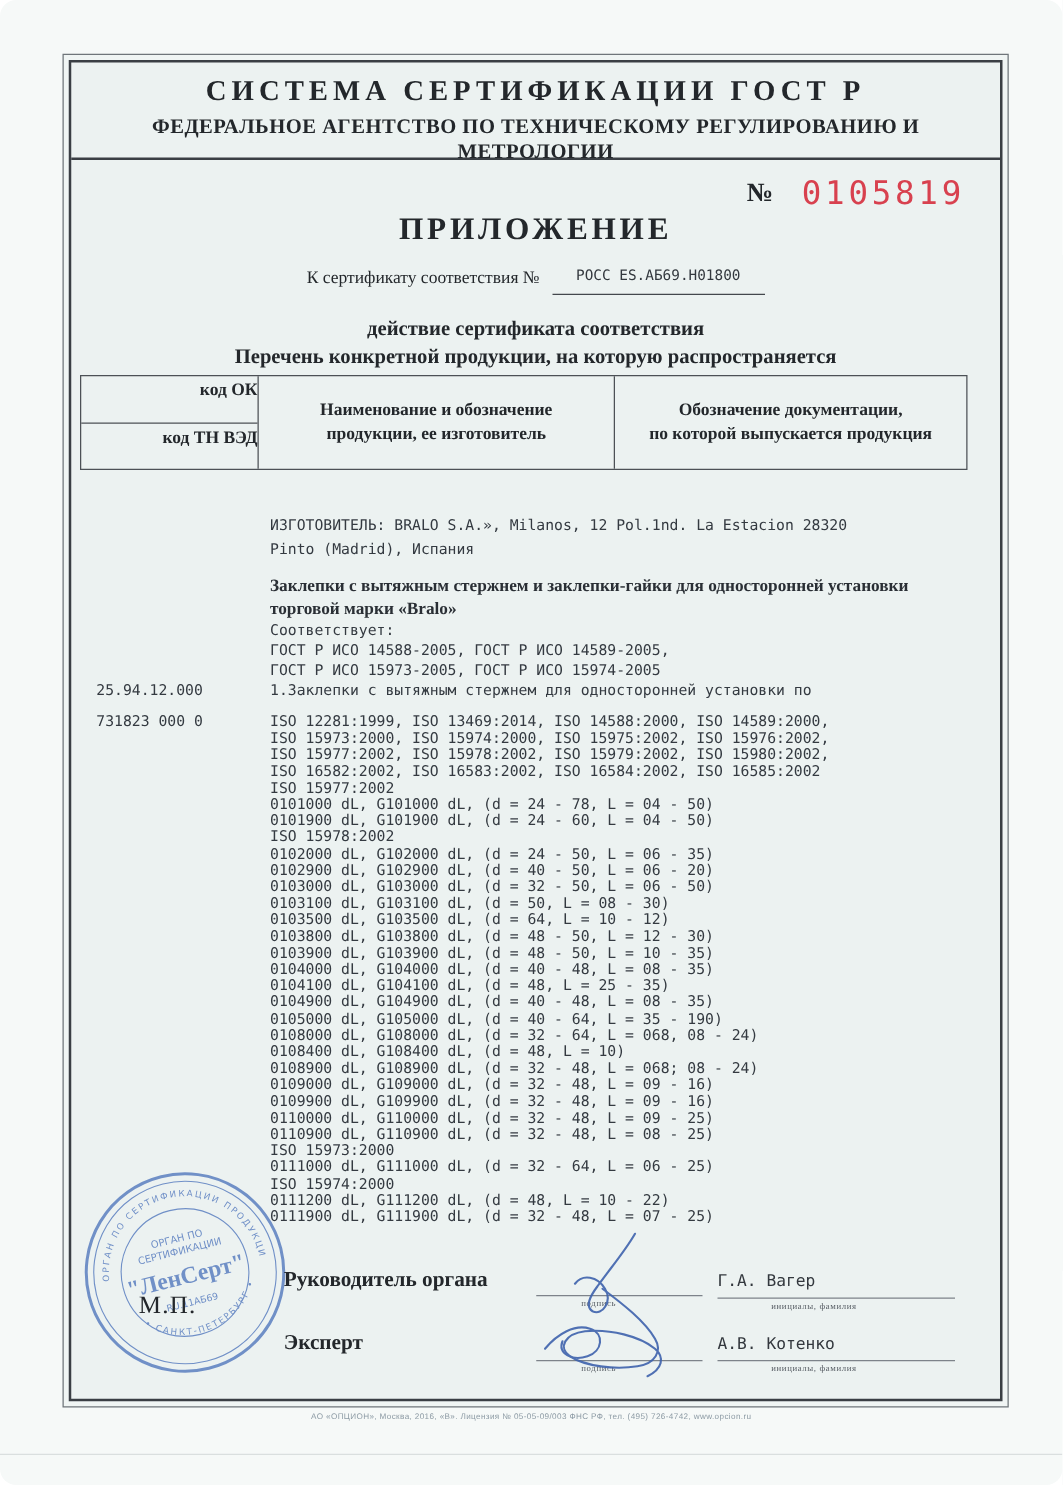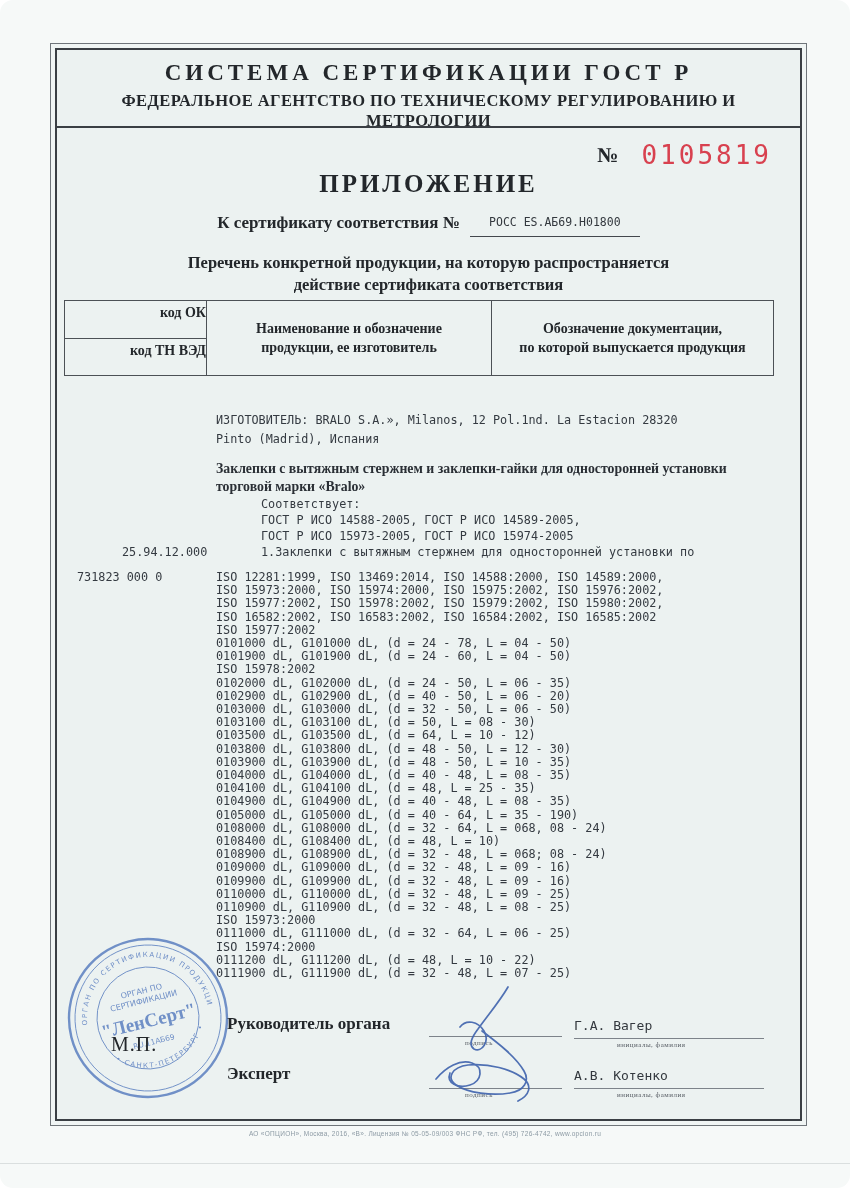--- a/index.html
+++ b/index.html
@@ -35,21 +35,21 @@
   .blank-no .no-value{
     font-family:"DejaVu Sans Mono",monospace;font-size:26px;letter-spacing:3px;
     color:#d8414f;margin-left:23px;
   }
   
   .doc-title{
     position:absolute;left:0;right:0;top:120px;text-align:center;
     font-size:25px;font-weight:bold;letter-spacing:3px;color:#23272b;
   }
   .cert-ref{position:absolute;left:0;right:0;top:163px;text-align:center;white-space:nowrap;}
-  .cert-ref .cert-label{font-size:17px;font-weight:bold;color:#23272b;}
+  .cert-ref .cert-label{font-size:14px;font-weight:normal;color:#23272b;}
   .cert-ref .cert-no{
     display:inline-block;margin-left:10px;min-width:170px;
     border-bottom:1.5px solid #43484d;text-align:center;vertical-align:-4px;
   }
   .cert-ref .cert-no-val{
     font-family:"DejaVu Sans Mono",monospace;font-size:11.5px;color:#33383e;
     display:inline-block;transform:translateY(-6px);
   }
   .subtitle{
     position:absolute;left:0;right:0;top:202px;text-align:center;
@@ -71,21 +71,21 @@
   .body-block{
     position:absolute;left:20px;top:361px;width:705px;
     font-family:"DejaVu Sans Mono",monospace;font-size:11.8px;color:#343a41;
   }
   .row{display:flex;}
   .row .code{width:127px;flex:none;}
   .row .txt{flex:1;white-space:nowrap;padding-left:12px;}
   .g-manu{line-height:19px;}
   .g-serif{line-height:18px;font-family:"Liberation Serif","DejaVu Serif",serif;
     font-weight:bold;font-size:13.8px;color:#2a2f35;}
-  .g-gost{line-height:16px;margin-left:45px;}
+  .g-gost{line-height:16px;}
   .g-list{line-height:13.2px;}
   .gap-sm{height:11px;}
   .gap-md{height:11px;}
   
   .stamp{position:absolute;left:8px;top:885px;width:166px;height:166px;
     transform:rotate(-14deg);opacity:.85;}
   .mp-mark{position:absolute;left:54px;top:983px;font-size:20px;color:#23272b;letter-spacing:1px;}
   
   .sig-role{position:absolute;left:170px;font-size:17px;font-weight:bold;color:#23272b;white-space:nowrap;}
   .role-1{top:964px;}
@@ -130,22 +130,22 @@
           <span class="no-label">№</span><span class="no-value">0105819</span>
         </div>
 
         <div class="doc-title">ПРИЛОЖЕНИЕ</div>
 
         <div class="cert-ref">
           <span class="cert-label">К сертификату соответствия №</span><span class="cert-no"><span class="cert-no-val">РОСС ES.АБ69.Н01800</span></span>
         </div>
 
         <div class="subtitle">
+          <div>действие сертификата соответствия</div>
           <div>Перечень конкретной продукции,  на которую распространяется</div>
-          <div>действие сертификата соответствия</div>
         </div>
 
         <div class="ptable">
           <div class="c1">
             <div class="cell top">код ОК</div>
             <div class="cell">код ТН ВЭД</div>
           </div>
           <div class="c2">
             <div>
               <div>Наименование и обозначение</div>

